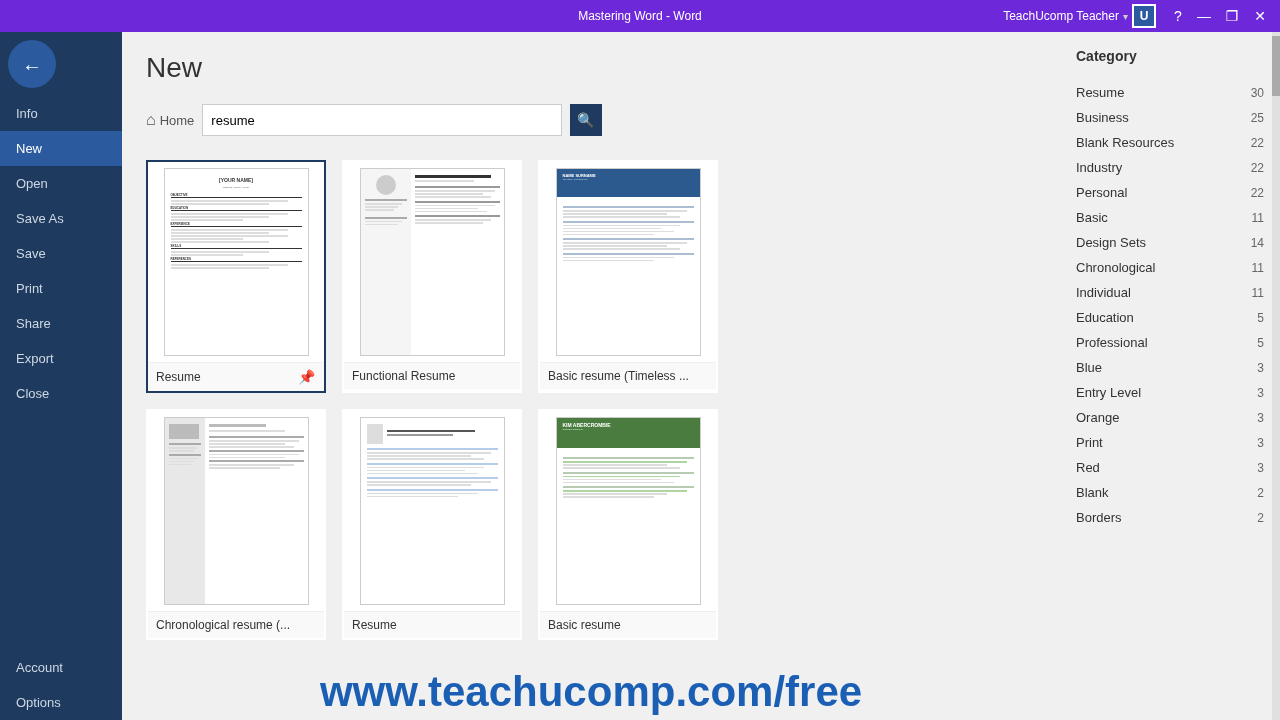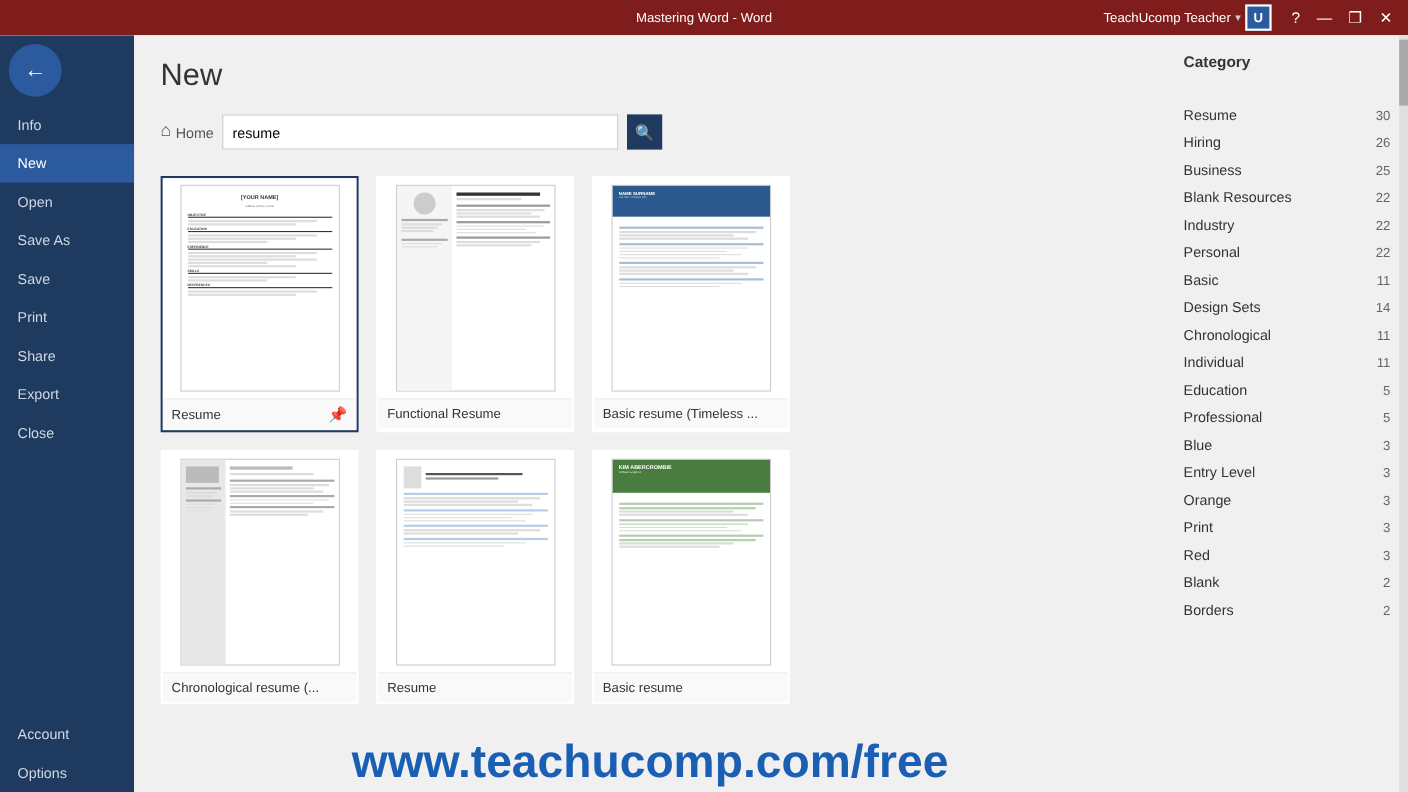--- a/index.html
+++ b/index.html
@@ -1,21 +1,21 @@
 <!DOCTYPE html>
 <html><head>
   <meta charset="utf-8">
   <style>
     * { margin: 0; padding: 0; box-sizing: border-box; }
     body { font-family: 'Segoe UI', Tahoma, Geneva, Verdana, sans-serif; width: 1280px; height: 720px; overflow: hidden; background: #fff; display: flex; flex-direction: column; }
 
     
     .title-bar {
       height: 32px;
-      background: #7f1d1d;
+      background: #6d28d9;
       display: flex;
       align-items: center;
       justify-content: space-between;
       padding: 0 8px;
       flex-shrink: 0;
     }
     .title-bar-title {
       color: #fff;
       font-size: 12px;
       position: absolute;
@@ -201,21 +201,21 @@
       background: #f0f0f0;
       padding: 16px 8px;
       overflow-y: auto;
       flex-shrink: 0;
       position: relative;
     }
     .category-title {
       font-size: 14px;
       font-weight: 600;
       color: #333;
-      margin-bottom: 28px;
+      margin-bottom: 16px;
       padding: 0 8px;
     }
     .category-item {
       display: flex;
       justify-content: space-between;
       align-items: center;
       padding: 5px 8px;
       font-size: 13px;
       color: #333;
       cursor: pointer;
@@ -652,24 +652,20 @@
     <div class="panel-scrollbar">
       <div class="panel-scrollbar-thumb"></div>
     </div>
     <div class="category-title">Category</div>
 
     <div class="category-item">
       <span>Resume</span>
       <span class="category-count">30</span>
     </div>
     <div class="category-item">
-      <span>Hiring</span>
-      <span class="category-count">26</span>
-    </div>
-    <div class="category-item">
       <span>Business</span>
       <span class="category-count">25</span>
     </div>
     <div class="category-item">
       <span>Blank Resources</span>
       <span class="category-count">22</span>
     </div>
     <div class="category-item">
       <span>Industry</span>
       <span class="category-count">22</span>

